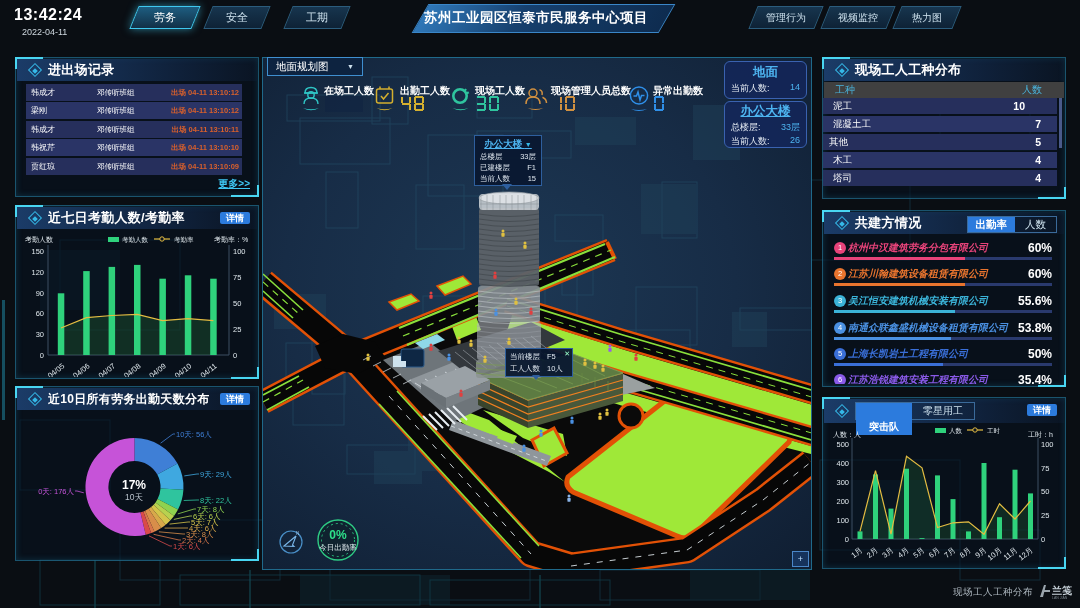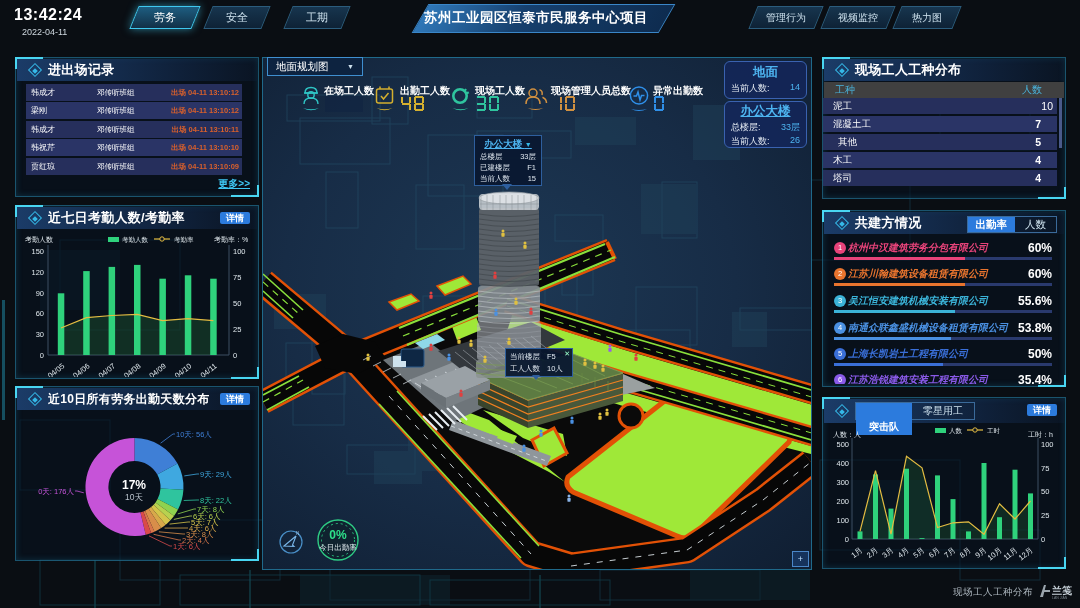--- a/index.html
+++ b/index.html
@@ -703,25 +703,25 @@
       <div class="dia">
         <i></i>
         <b></b>
       </div>
       <div class="ptitle">现场工人工种分布</div>
     </div>
 
   <div class="abs" style="left:1px;top:24px;right:1px;height:16px;background:#404040;font-size:10px;color:#49b4dd;line-height:16px;"><span style="margin-left:11px;">工种</span><span style="float:right;margin-right:22px;">人数</span></div>
 </div>
 
-<div class="abs" style="left:823px;top:98px;width:234px;height:16px;background:#262f5c;font-size:9.5px;line-height:16px;"><span style="margin-left:10px;">泥工</span><span style="float:right;margin-right:4px;font-weight:normal;font-size:10.5px;">10</span></div>
+<div class="abs" style="left:823px;top:98px;width:234px;height:16px;background:#262f5c;font-size:9.5px;line-height:16px;"><span style="margin-left:10px;">泥工</span><span style="float:right;margin-right:32px;font-weight:bold;font-size:10.5px;">10</span></div>
 
 <div class="abs" style="left:823px;top:116px;width:234px;height:16px;background:#2a3466;font-size:9.5px;line-height:16px;"><span style="margin-left:10px;">混凝土工</span><span style="float:right;margin-right:16px;font-weight:bold;font-size:10.5px;">7</span></div>
 
-<div class="abs" style="left:823px;top:134px;width:234px;height:16px;background:#262f5c;font-size:9.5px;line-height:16px;"><span style="margin-left:15px;">其他</span><span style="float:right;margin-right:16px;font-weight:bold;font-size:10.5px;">5</span></div>
+<div class="abs" style="left:823px;top:134px;width:234px;height:16px;background:#262f5c;font-size:9.5px;line-height:16px;"><span style="margin-left:6px;">其他</span><span style="float:right;margin-right:16px;font-weight:bold;font-size:10.5px;">5</span></div>
 
 <div class="abs" style="left:823px;top:152px;width:234px;height:16px;background:#2a3466;font-size:9.5px;line-height:16px;"><span style="margin-left:10px;">木工</span><span style="float:right;margin-right:16px;font-weight:bold;font-size:10.5px;">4</span></div>
 
 <div class="abs" style="left:823px;top:170px;width:234px;height:16px;background:#262f5c;font-size:9.5px;line-height:16px;"><span style="margin-left:10px;">塔司</span><span style="float:right;margin-right:16px;font-weight:bold;font-size:10.5px;">4</span></div>
 
 <div class="abs" style="left:1059px;top:98px;width:3px;height:50px;background:#4a5a8a;"></div>
 
 <div class="panel" style="left:822px;top:210px;width:242px;height:175px;">
   <div class="phead">
       <div class="dia">

